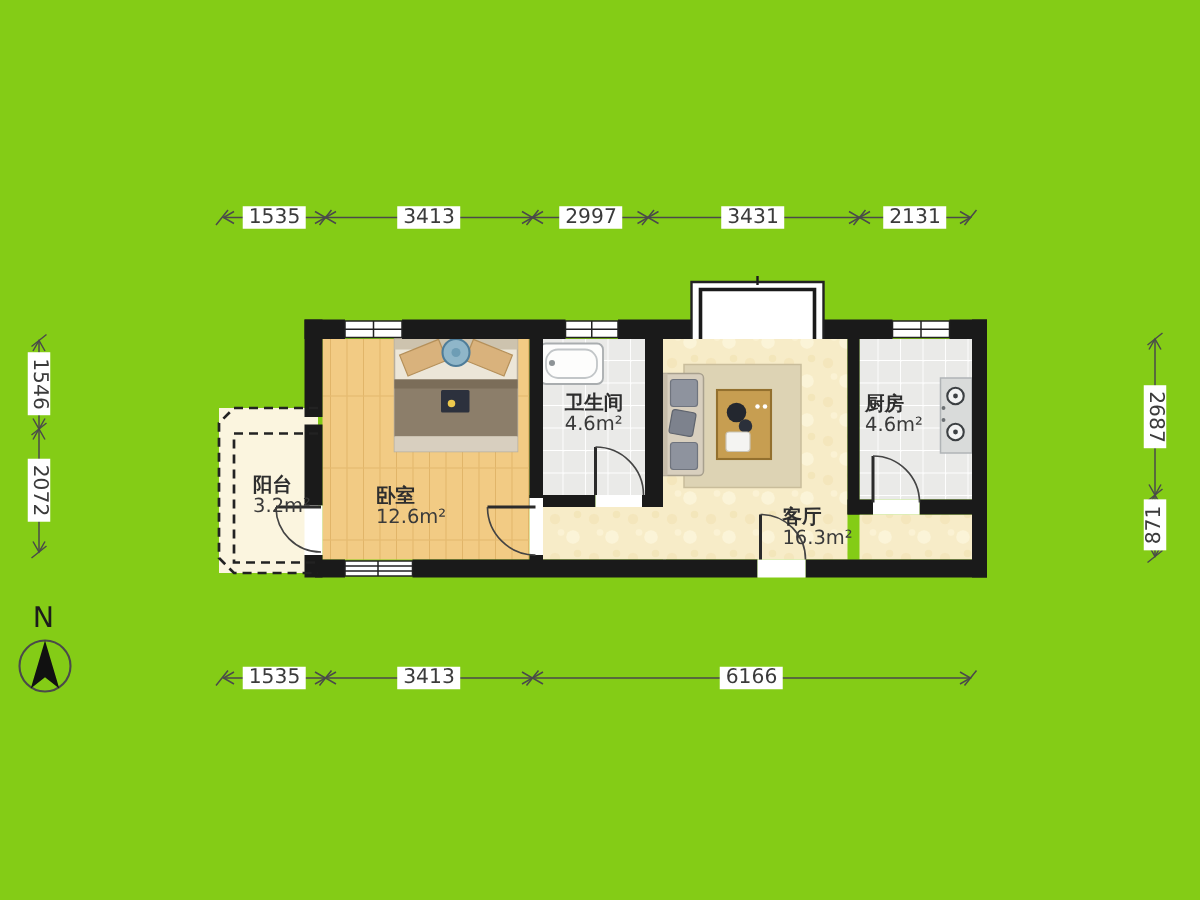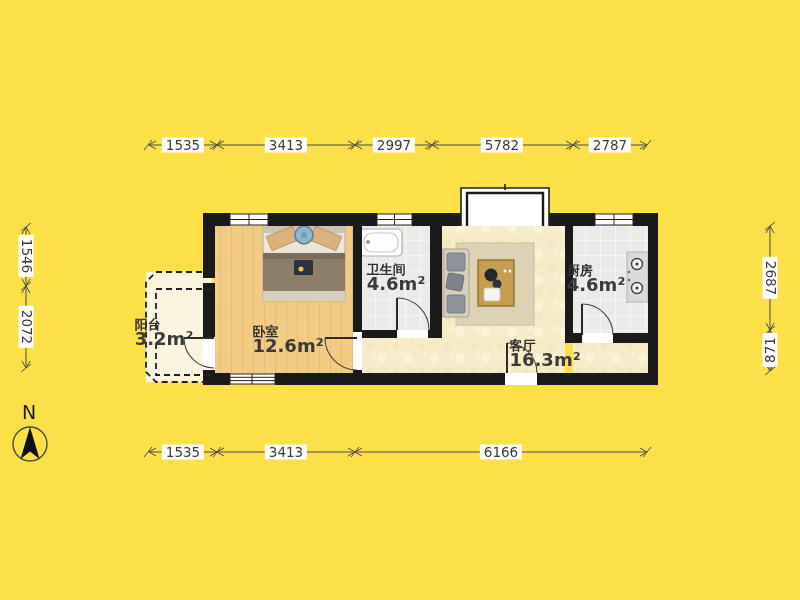--- a/index.html
+++ b/index.html
@@ -1,33 +1,33 @@
 <!DOCTYPE html>
 <html><head>
 <meta charset="utf-8">
 <style>
   html,body{margin:0;padding:0;background:#fff;}
   #stage{
-    position:relative;width:800px;height:600px;background:#fde047;overflow:hidden;
+    position:relative;width:800px;height:600px;background:#84cc16;overflow:hidden;
     font-family:"DejaVu Sans","Liberation Sans",sans-serif;
   }
   #plan-svg{position:absolute;left:0;top:0;width:800px;height:600px;}
   .dim{
     position:absolute;transform:translate(-50%,-50%);
     font-size:13.5px;color:#3b3b3b;background:#ffffff;padding:0 4px;
     white-space:nowrap;line-height:15px;
   }
   .dim.v{transform:translate(-50%,-50%) rotate(90deg);padding:0 4px;}
   .dim.vu{transform:translate(-50%,-50%) rotate(-90deg);padding:0 4px;}
   .room-label{
     position:absolute;transform:translate(-50%,-50%);
     text-align:left;color:#2e2e2e;white-space:nowrap;
   }
   .room-name{font-size:13px;font-weight:600;line-height:15px;}
-  .room-area{font-size:18px;font-weight:700;line-height:14px;color:#3a3a3a;}
+  .room-area{font-size:13px;font-weight:400;line-height:14px;color:#3a3a3a;}
   .compass-n{
     position:absolute;transform:translate(-50%,-50%);
     font-size:19px;color:#1c1c1c;font-weight:400;
   }
 </style>
 </head>
 <body>
 
 <div id="stage">
 
@@ -241,38 +241,38 @@
 
     <g>
       <circle cx="30" cy="444" r="17" fill="none" stroke="#4a4a4a" stroke-width="1.4"></circle>
       <polygon points="30,427 20.5,459 30,451.5 39.5,459" fill="#111111"></polygon>
     </g>
   </svg>
 
   <div class="dim" style="left:183px;top:145px">1535</div>
   <div class="dim" style="left:286px;top:145px">3413</div>
   <div class="dim" style="left:394px;top:145px">2997</div>
-  <div class="dim" style="left:502px;top:145px">5782</div>
-  <div class="dim" style="left:610px;top:145px">2787</div>
+  <div class="dim" style="left:502px;top:145px">3431</div>
+  <div class="dim" style="left:610px;top:145px">2131</div>
 
   <div class="dim" style="left:183px;top:452px">1535</div>
   <div class="dim" style="left:286px;top:452px">3413</div>
   <div class="dim" style="left:501px;top:452px">6166</div>
 
   <div class="dim v" style="left:26px;top:256px">1546</div>
   <div class="dim v" style="left:26px;top:327px">2072</div>
 
   <div class="dim v" style="left:770px;top:278px">2687</div>
   <div class="dim vu" style="left:770px;top:350px">871</div>
 
-  <div class="room-label" style="left:164px;top:331px">
+  <div class="room-label" style="left:188px;top:331px">
     <div class="room-name">阳台</div>
     <div class="room-area">3.2m²</div>
   </div>
-  <div class="room-label" style="left:288px;top:338px">
+  <div class="room-label" style="left:274px;top:338px">
     <div class="room-name">卧室</div>
     <div class="room-area">12.6m²</div>
   </div>
   <div class="room-label" style="left:396px;top:276px">
     <div class="room-name">卫生间</div>
     <div class="room-area">4.6m²</div>
   </div>
   <div class="room-label" style="left:545px;top:352px">
     <div class="room-name">客厅</div>
     <div class="room-area">16.3m²</div>

